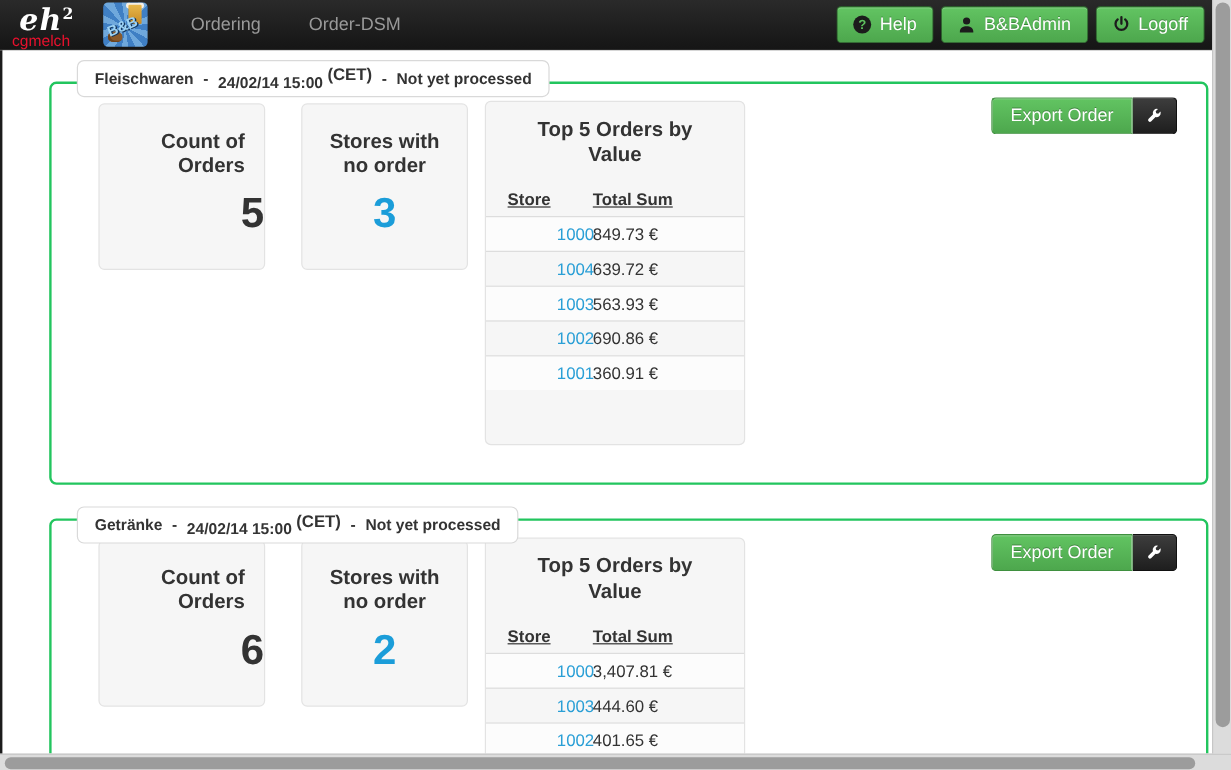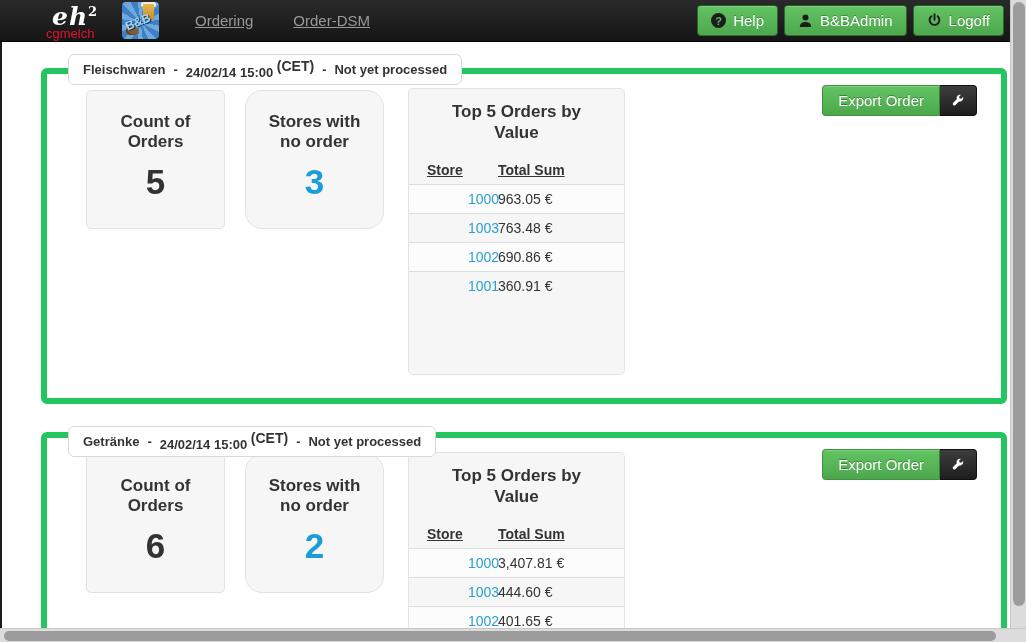--- a/index.html
+++ b/index.html
@@ -6,21 +6,21 @@
   html,body { width:1026px; height:642px; overflow:hidden; background:#fff;
               font-family:"Liberation Sans", sans-serif; }
   .window { position:relative; width:1026px; height:642px; background:#fff; }
 
   
   .navbar { position:absolute; top:0; left:0; width:1010px; height:42px;
             background:linear-gradient(180deg,#2a2a2a 0%,#151515 100%);
             border-bottom:1px solid #000;
             display:flex; align-items:center; padding:0 6px 0 8px; }
   .brand { display:flex; align-items:center; cursor:pointer; }
-  .logo-block { position:relative; width:64px; height:40px;margin-left:36px; }
+  .logo-block { position:relative; width:64px; height:40px; }
   .logo-mark { position:absolute; top:1px; left:8px; color:#fff;
                font-family:"DejaVu Serif", serif; font-style:italic;
                font-size:25px; font-weight:bold; letter-spacing:1px; }
   .logo-mark sup { font-size:13px; font-style:normal; }
   .logo-sub { position:absolute; bottom:0; left:2px; color:#e8112d;
               font-size:13px; font-weight:normal; }
   .bb-tile { position:relative; width:37px; height:37px; margin-left:14px;
              border-radius:4px; overflow:hidden; cursor:pointer;
              background:repeating-conic-gradient(from 10deg at 50% 55%,
                 #3f7fc4 0deg 18deg, #6fa8dc 18deg 36deg); }
@@ -29,21 +29,21 @@
   .bb-foam { position:absolute; top:0; right:3px; width:15px; height:5px;
              background:#f4efe6; border-radius:3px; }
   .bb-pretzel { position:absolute; bottom:4px; left:4px; width:12px; height:9px;
                 background:#8a5a2b; border-radius:50% 50% 40% 40%;
                 box-shadow:inset 2px -1px 0 #6d431d; }
   .bb-text { position:absolute; left:3px; top:13px; transform:rotate(-22deg);
              font-size:12px; font-weight:bold; color:#9fd4f5;
              text-shadow:1px 1px 0 #15365c; }
   .nav-links { display:flex; margin-left:16px; height:42px; }
   .nav-link { color:#999; font-size:15px; line-height:42px; padding:0 20px;
-              cursor:pointer;text-decoration:underline; }
+              cursor:pointer; }
   .nav-spacer { flex:1; }
   .nav-btns { display:flex; gap:6px; }
   .nav-btn { display:inline-flex; align-items:center; gap:7px; height:31px;
              background:linear-gradient(180deg,#62c462,#4da74d);
              border:1px solid rgba(0,0,0,.45); border-radius:4px;
              color:#fff; font-size:15px; padding:0 13px; cursor:pointer;
              text-shadow:0 -1px 0 rgba(0,0,0,.28);
              box-shadow:inset 0 1px 0 rgba(255,255,255,.2); }
   .q-circle { width:15px; height:15px; border-radius:50%; background:#1c1c1c;
               color:#5fbf5f; font-size:11px; font-weight:bold;
@@ -59,35 +59,35 @@
             background:#9c9c9c; border-radius:6px; }
   .hscroll { position:absolute; left:0; bottom:0; width:1026px; height:14px;
              background:#dcdcdc; border-top:1px solid #c6c6c6; }
   .hthumb { position:absolute; left:4px; top:2px; width:992px; height:10px;
             background:#9c9c9c; border-radius:5px; }
 
   
   .content { position:absolute; top:42px; left:2px; width:1008px; height:586px;
              background:#fff; overflow:hidden; }
   .panel { position:absolute; left:39px; width:966px; height:336px;
-           border:6px solid #22c55e; border-radius:6px; background:#fff; }
+           border:2px solid #22c55e; border-radius:6px; background:#fff; }
   .panel-0 { top:26px; }
   .panel-1 { top:390px; }
   .tab { position:absolute; left:21px; height:31px; background:#fff;
          border:1px solid #d9d9d9; border-radius:6px; padding:0 14px;
          display:flex; align-items:center; gap:8px; white-space:nowrap;
          font-size:13px; font-weight:bold; color:#333; z-index:2; }
   .panel-0 .tab { top:-20px; }
   .panel-1 .tab { top:-12px; }
   .tab sup { font-size:14px; position:relative; top:-1px; }
 
   .stat-card { position:absolute; width:139px; height:139px; top:16px;
                background:#f6f6f6; border:1px solid #e3e3e3; border-radius:5px;
                text-align:center; }
-  .stat-0 { left:39px; } .stat-1 { left:198px;border-radius:17px; }
+  .stat-0 { left:39px;text-align:right; } .stat-1 { left:208px; }
   .stat-label { margin:21px 16px 0; font-size:17px; font-weight:bold;
                 color:#333; line-height:20px; }
   .stat-value { margin-top:10px; font-size:35px; font-weight:bold; color:#333; }
   .stat-value.blue { color:#1b9dd9; }
 
   .table-card { position:absolute; left:361px; top:14px; width:217px;
                 height:287px; background:#f6f6f6; border:1px solid #e3e3e3;
                 border-radius:5px; padding-top:12px; }
   .tbl-title { width:150px; margin:0 auto 13px; text-align:center;
                font-size:17px; font-weight:bold; color:#333; line-height:21px; }
@@ -181,25 +181,29 @@
       </div>
       <div class="table-card">
         <div class="tbl-title">Top 5 Orders by Value</div>
         <div class="thead">
           <span>Store</span>
           <span>Total Sum</span>
         </div>
         <div class="rows">
             <div class="trow">
               <span class="store-link">1000</span>
-              <span class="sum-val">963.05 €</span>
+              <span class="sum-val">849.73 €</span>
+            </div>
+            <div class="trow">
+              <span class="store-link">1004</span>
+              <span class="sum-val">639.72 €</span>
             </div>
             <div class="trow">
               <span class="store-link">1003</span>
-              <span class="sum-val">763.48 €</span>
+              <span class="sum-val">563.93 €</span>
             </div>
             <div class="trow">
               <span class="store-link">1002</span>
               <span class="sum-val">690.86 €</span>
             </div>
             <div class="trow">
               <span class="store-link">1001</span>
               <span class="sum-val">360.91 €</span>
             </div>
           </div>

